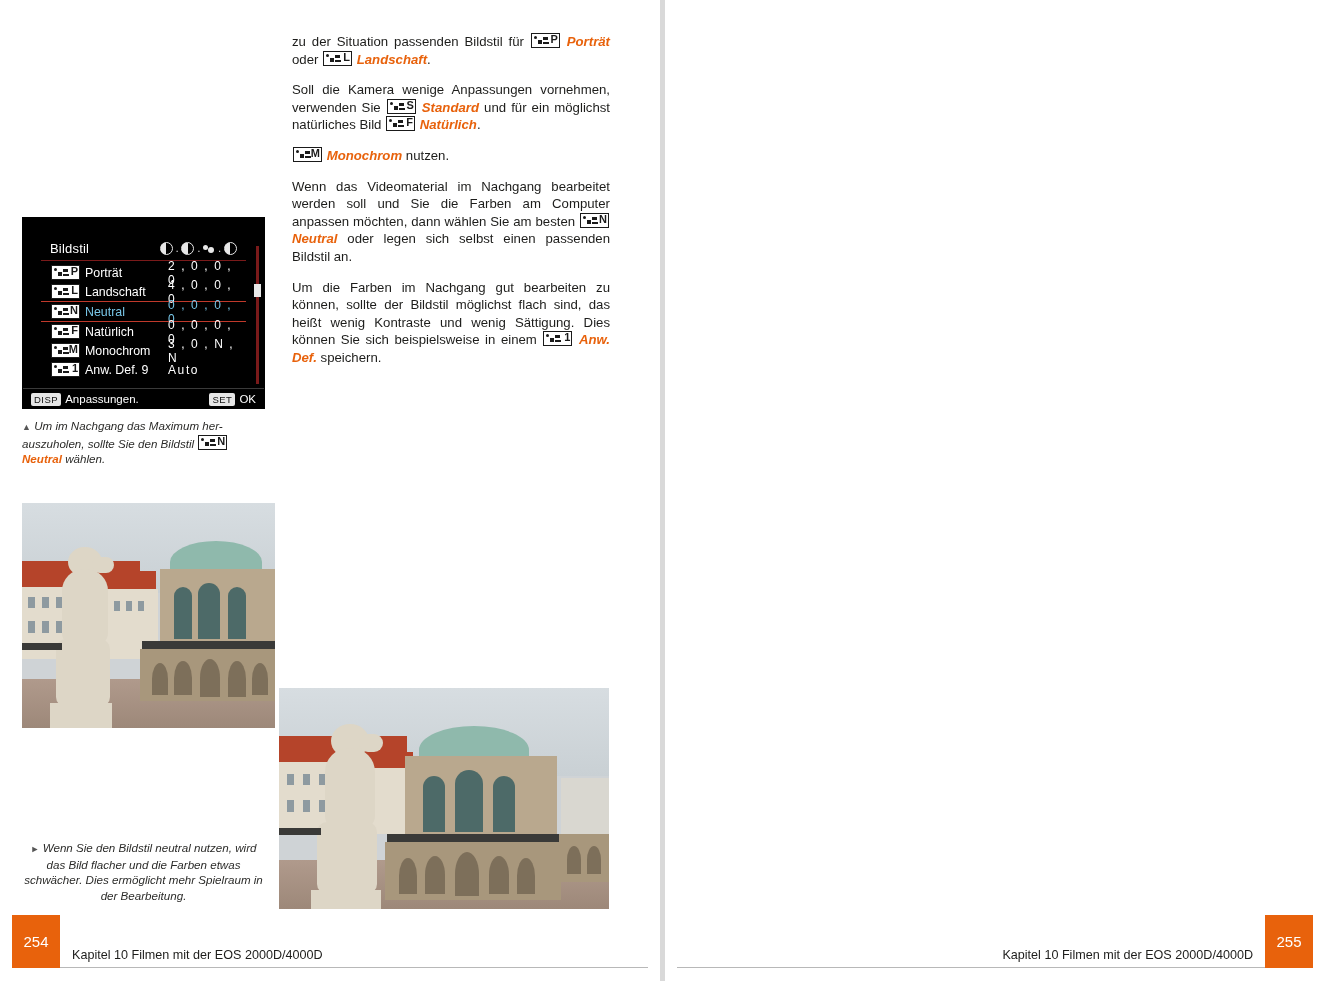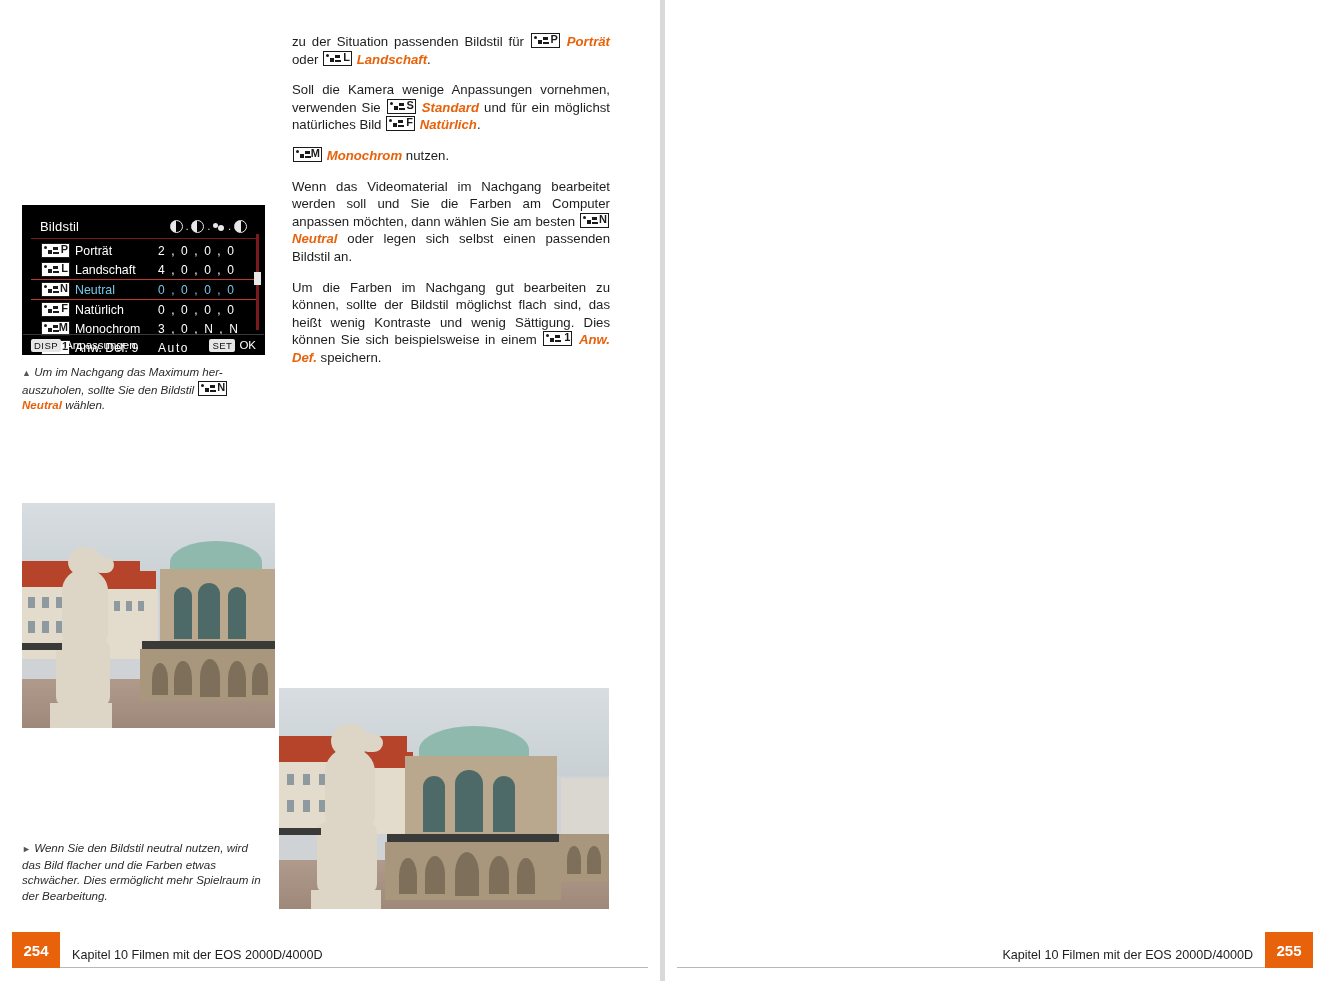--- a/index.html
+++ b/index.html
@@ -39,21 +39,21 @@
     hyphens: manual;
   }
   .or { color: #E8620C; font-style: italic; font-weight: bold; }
 
   .caption {
     font-size: 11.6px;
     line-height: 15.2px;
     font-style: italic;
     color: #2b2b29;
   }
-  .caption.right-al { text-align: left; }
+  .caption.right-al { text-align: center; }
   .tri { font-style: normal; font-size: 9px; color: #555; }
 
   
   .col-text-l { position: absolute; left: 277px; top: 33px; width: 333px; }
   .col-side-l { position: absolute; left: 22px;  top: 33px; width: 243px; }
 
   
   .ps-badge {
     display: inline-block;
     position: relative;
@@ -88,21 +88,21 @@
   .lcd {
     background: #000;
     border: 1px solid #000;
     position: relative;
     font-family: "Liberation Sans", sans-serif;
     color: #ffffff;
     box-sizing: border-box;
   }
 
   
-  .lcd-bildstil { width: 243px; height: 150px; padding: 8px; }
+  .lcd-bildstil { width: 243px; height: 192px; padding: 18px; margin-top: 12px; }
   .lcd-bildstil .hdr {
     display: flex; align-items: center; justify-content: space-between;
     padding: 5px 9px 4px 9px;
     border-bottom: 1.5px solid #7a1a1a;
   }
   .lcd-bildstil .hdr-title { font-size: 13px; letter-spacing: .2px; }
   .lcd-bildstil .hdr-icons { display: flex; gap: 3px; align-items: center; }
   .mini-circ {
     width: 11px; height: 11px; border-radius: 50%;
     border: 1.4px solid #e8e8e8;
@@ -183,23 +183,23 @@
 
   
   .footer {
     position:absolute; bottom: 0; height: 51px; width: 100%;
   }
   .footer-line {
     position:absolute; bottom: 13px; height: 1px; background:#b8b8b8;
   }
   .pg-box {
     position:absolute; bottom: 13px;
-    width: 48px; height: 36px;
+    width: 48px; height: 53px;
     background:#E8620C;
-    color:#fff; font-weight:bold; font-size: 15px;
+    color:#fff; font-weight:normal; font-size: 15px;
     display:flex; align-items:center; justify-content:center;
   }
   .footer-text {
     position:absolute; bottom: 19px;
     font-size: 12.6px; color:#1d1d1b;
   }
   .ftl .pg-box { left: 12px; }
   .ftl .footer-line { left: 12px; width: 636px; }
   .ftl .footer-text { left: 72px; }
   .ftr .pg-box { right: 12px; }

